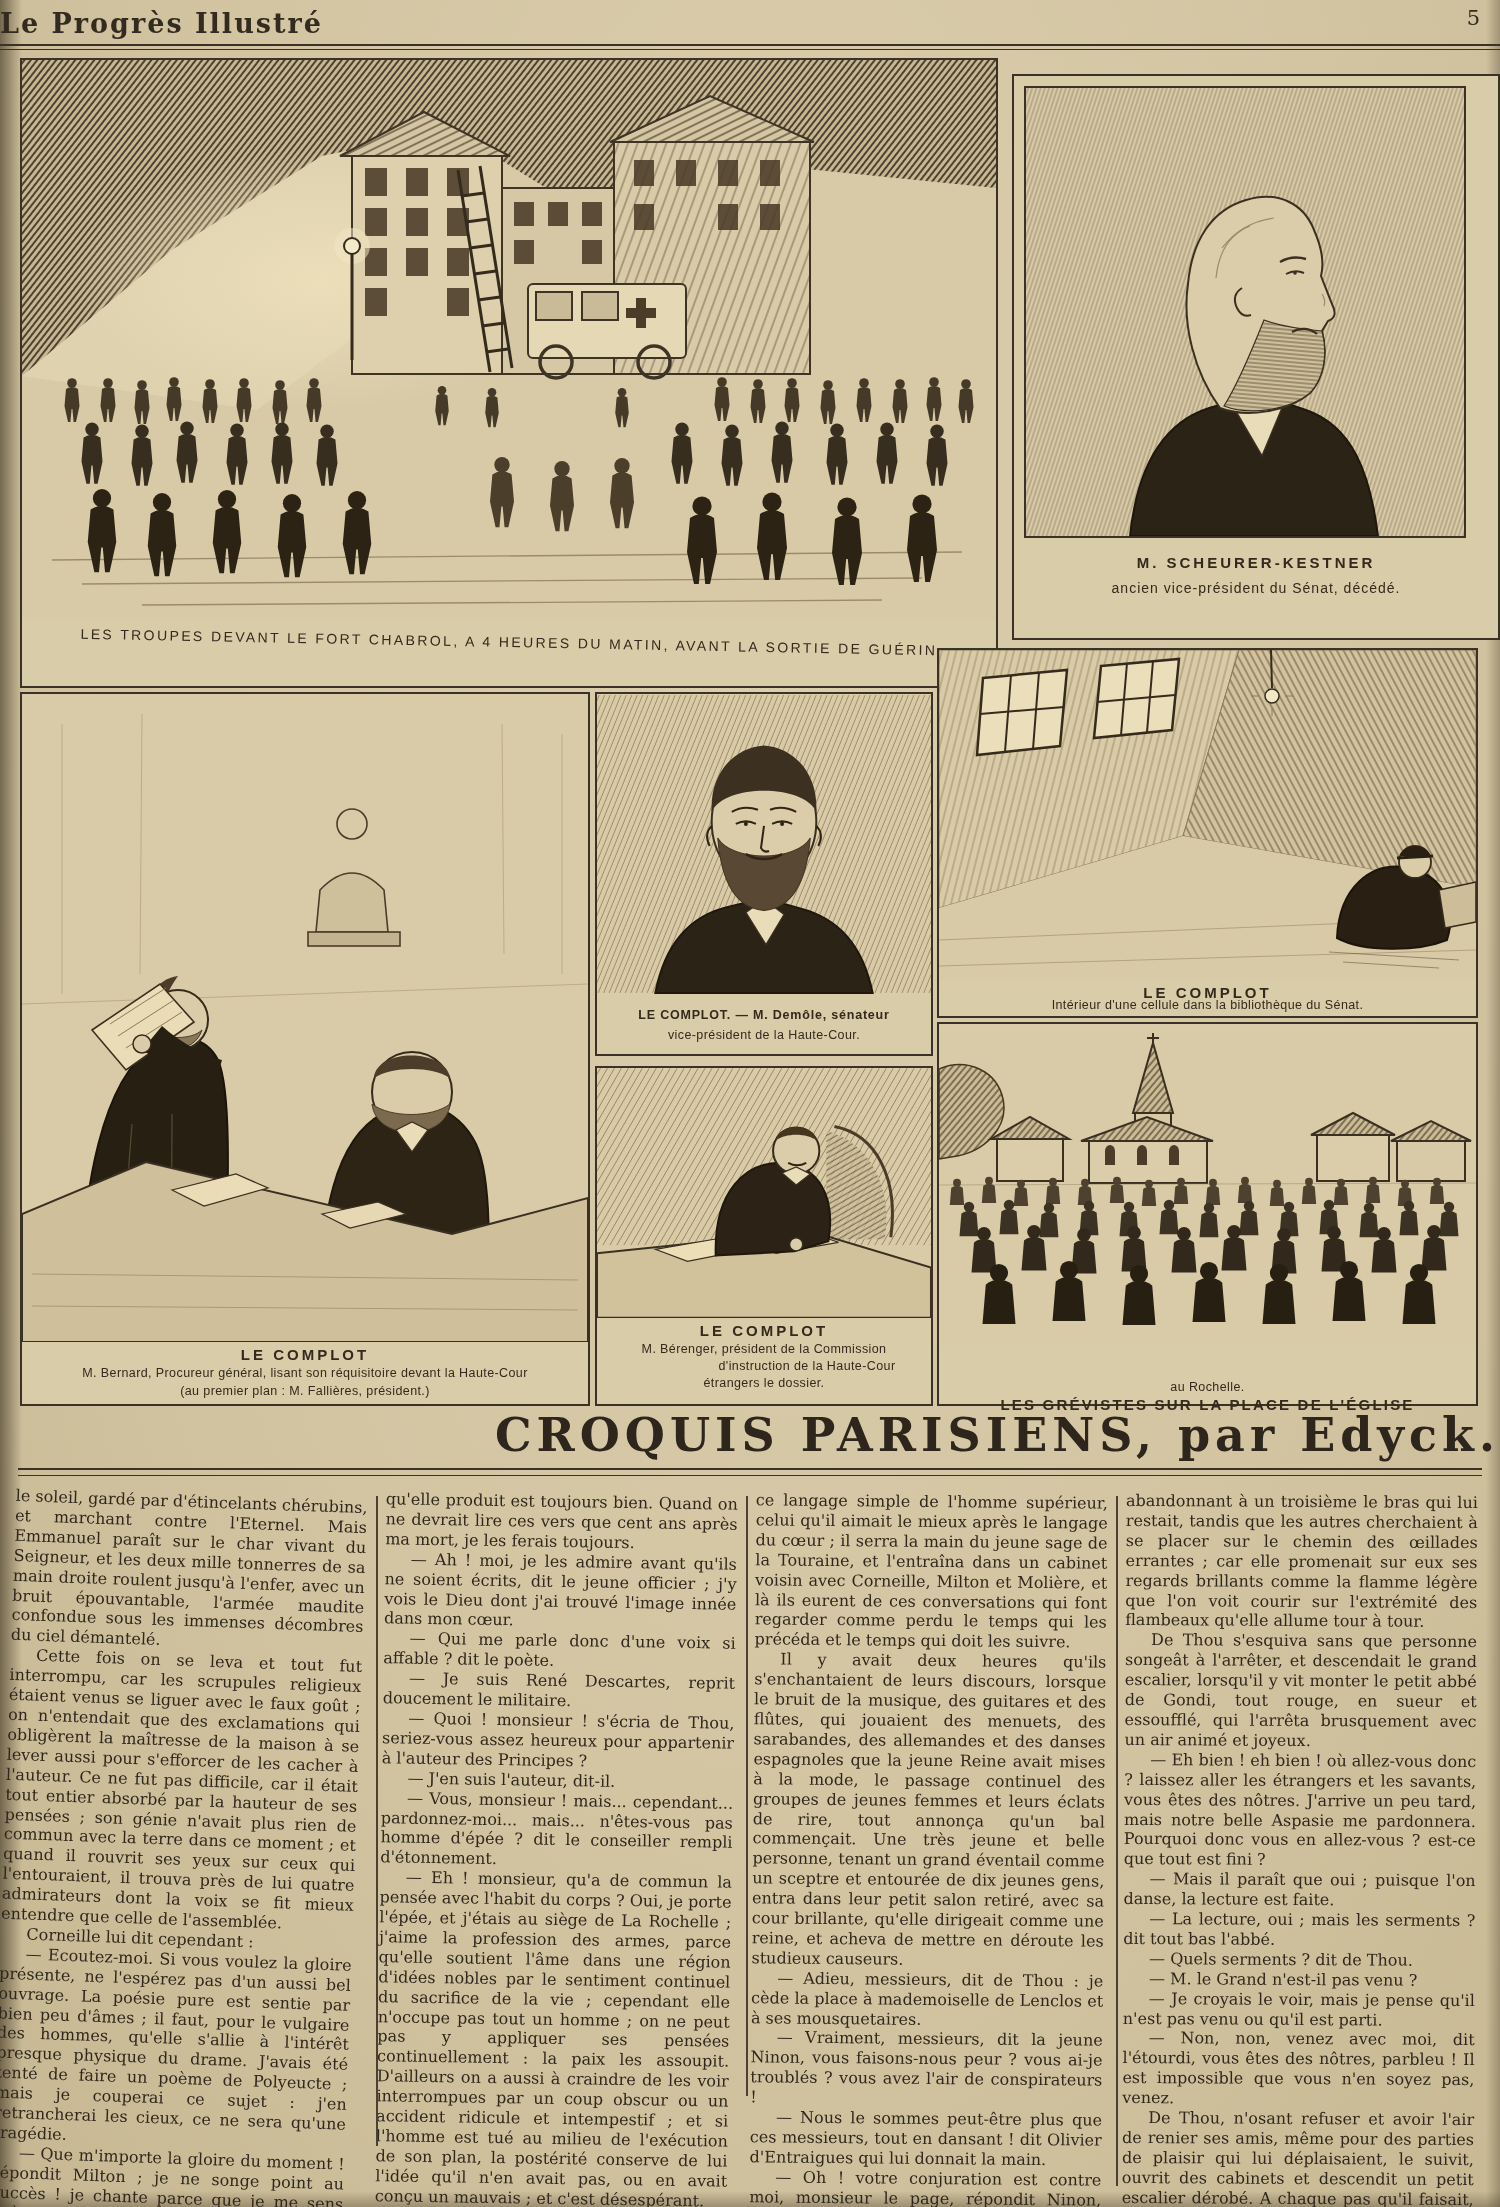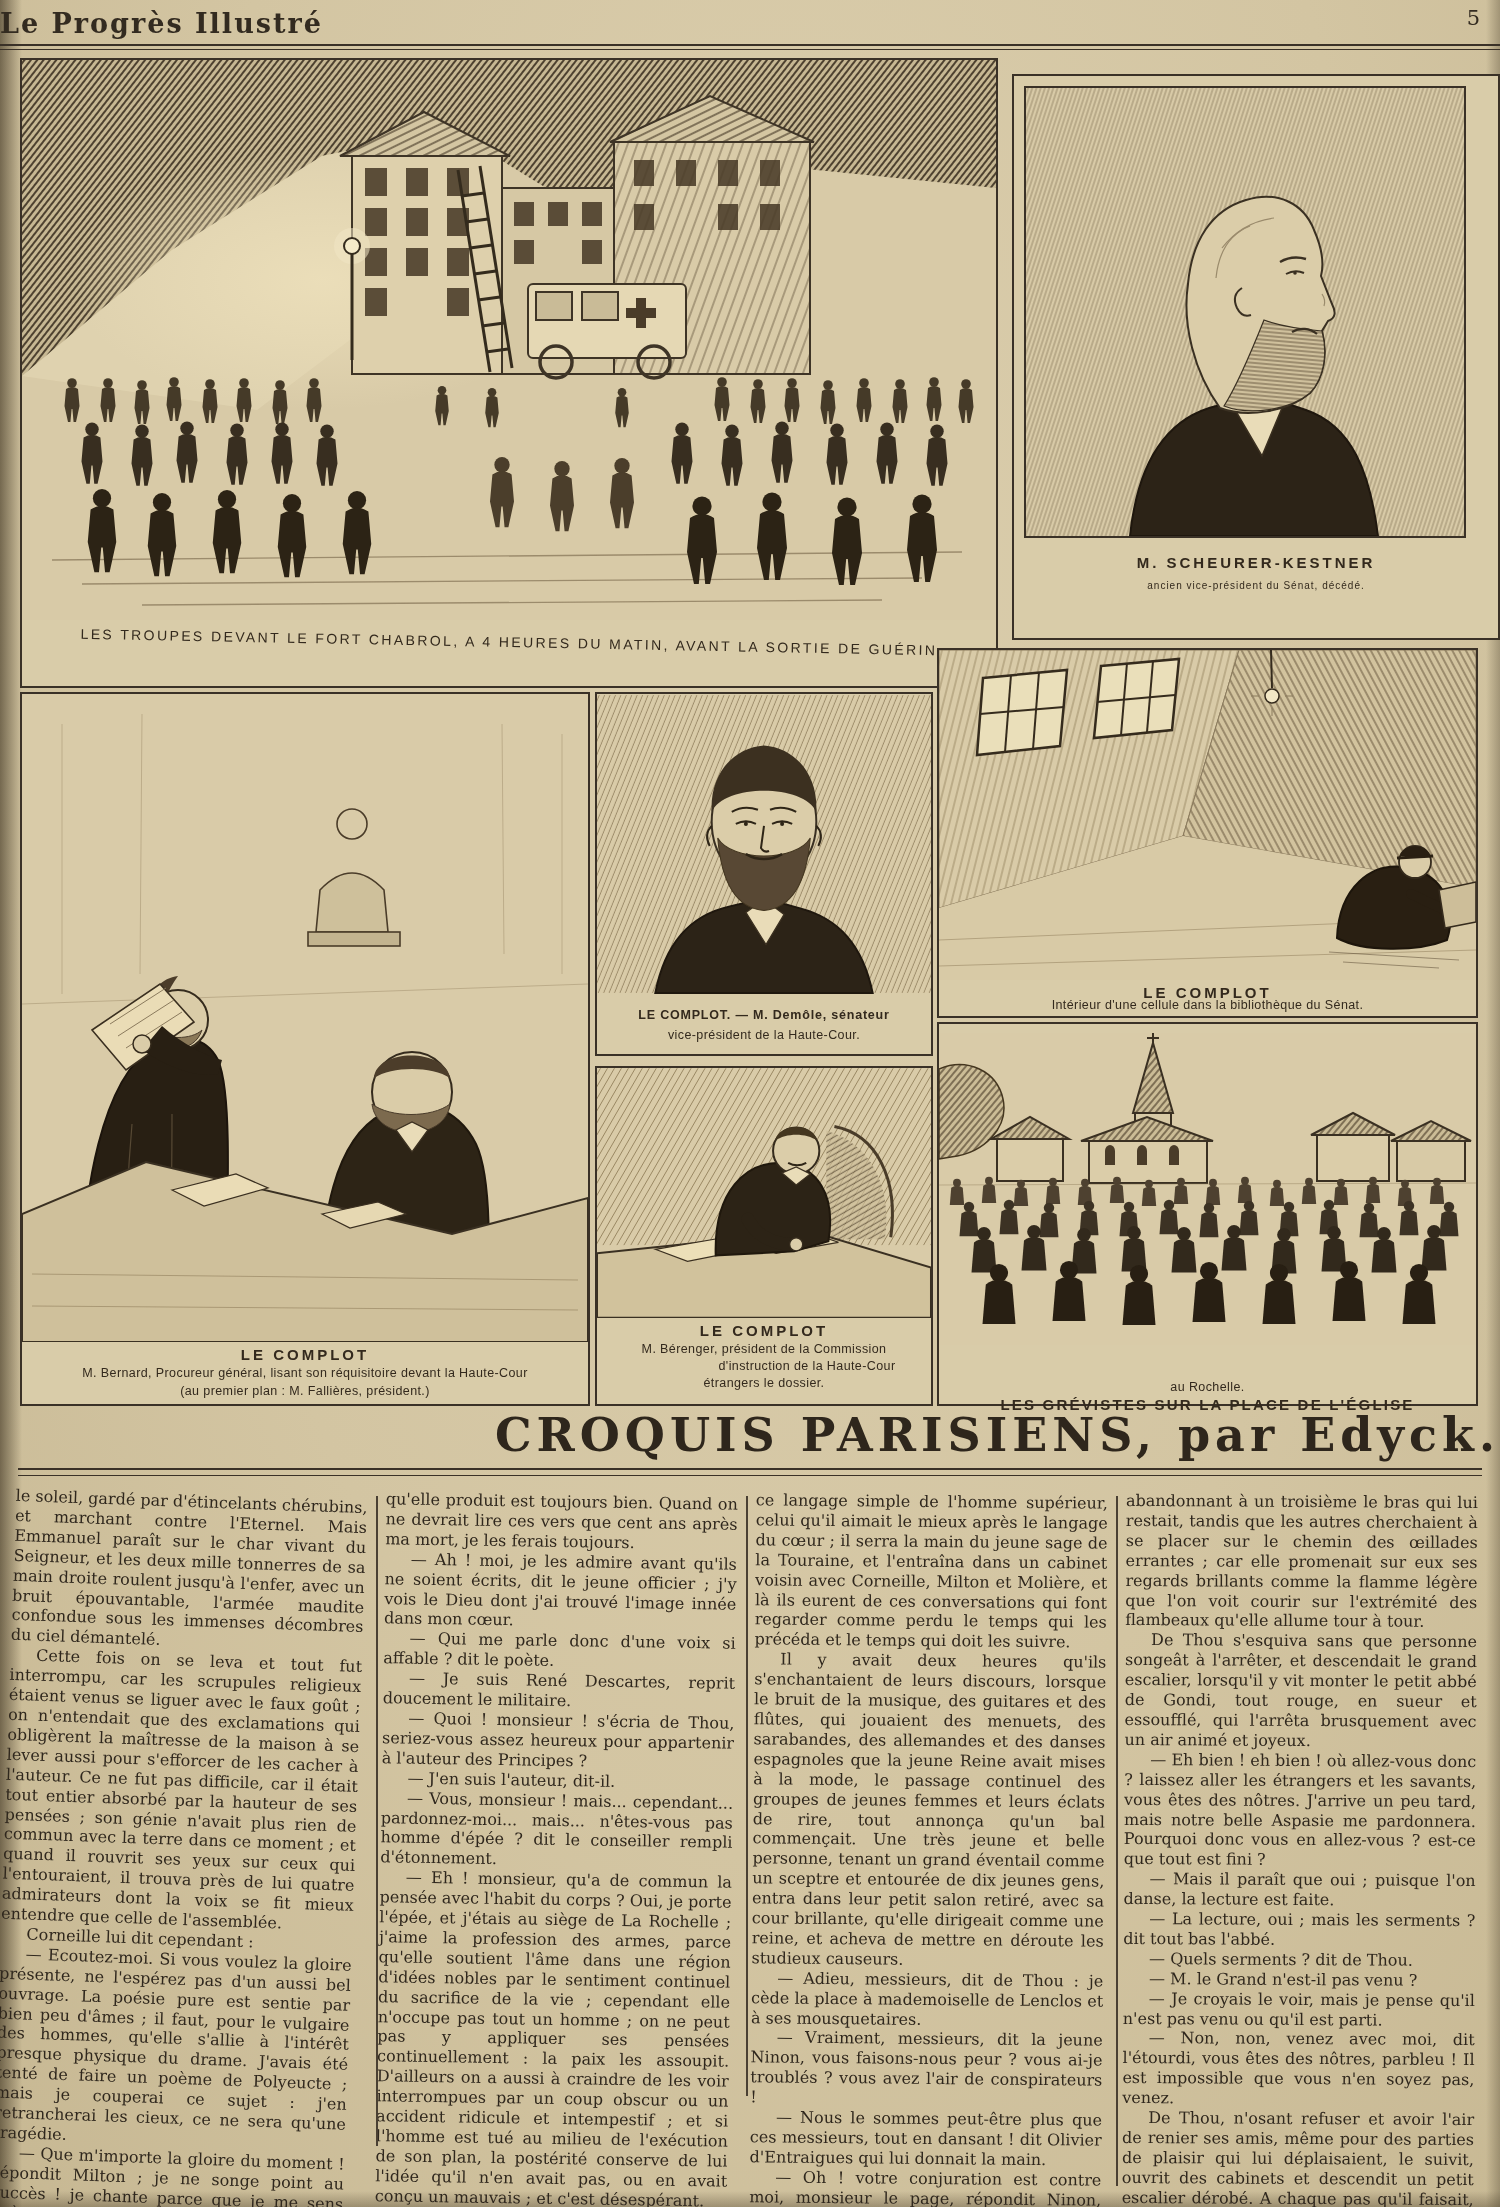--- a/index.html
+++ b/index.html
@@ -9,21 +9,21 @@
   .abs{position:absolute;}
   .edge-left{left:0;top:0;width:22px;height:2207px;background:linear-gradient(90deg,rgba(42,32,16,.55),rgba(42,32,16,0));}
   .edge-right{right:0;top:0;width:14px;height:2207px;background:linear-gradient(270deg,rgba(42,32,16,.28),rgba(42,32,16,0));}
   .edge-bottom{left:0;bottom:0;width:1500px;height:16px;background:linear-gradient(0deg,rgba(42,32,16,.3),rgba(42,32,16,0));}
   .masthead{left:0;top:8px;width:1500px;text-align:left;font-weight:bold;font-size:27px;letter-spacing:2px;color:#332b20;}
   .pagenum{right:20px;top:6px;font-size:21px;color:#332b20;}
   .rule{background:#3a3127;}
   .frame{position:absolute;border:2px solid #3a3127;background:#d9cca9;box-sizing:border-box;}
   .cap{font-family:"Liberation Sans", sans-serif;color:#33291d;text-align:center;position:absolute;left:0;width:100%;}
   .cap-big{font-weight:bold;font-size:15px;letter-spacing:3px;}
-  .cap-sub{font-size:10px;letter-spacing:1px;}
+  .cap-sub{font-size:14px;letter-spacing:1px;}
   .cap-sm{font-size:12.5px;letter-spacing:.4px;}
   .article-title{left:0;top:1408px;width:1500px;text-align:right;font-weight:bold;font-size:46px;letter-spacing:5px;color:#2e261c;}
   .col{position:absolute;top:1492px;width:352px;text-align:justify;font-size:16px;line-height:19.9px;color:#2f271d;}
   .col p{margin:0;text-indent:26px;}
   .col p.cont{text-indent:0;}
   .c1{left:16px;transform:rotate(2deg);transform-origin:50% 0;}
   .c2{left:386px;transform:rotate(.9deg);transform-origin:50% 0;}
   .c3{left:756px;transform:rotate(.55deg);transform-origin:50% 0;}
   .c4{left:1126px;transform:rotate(.35deg);transform-origin:50% 0;}
   .vrule{position:absolute;width:2px;background:#4a4033;}

